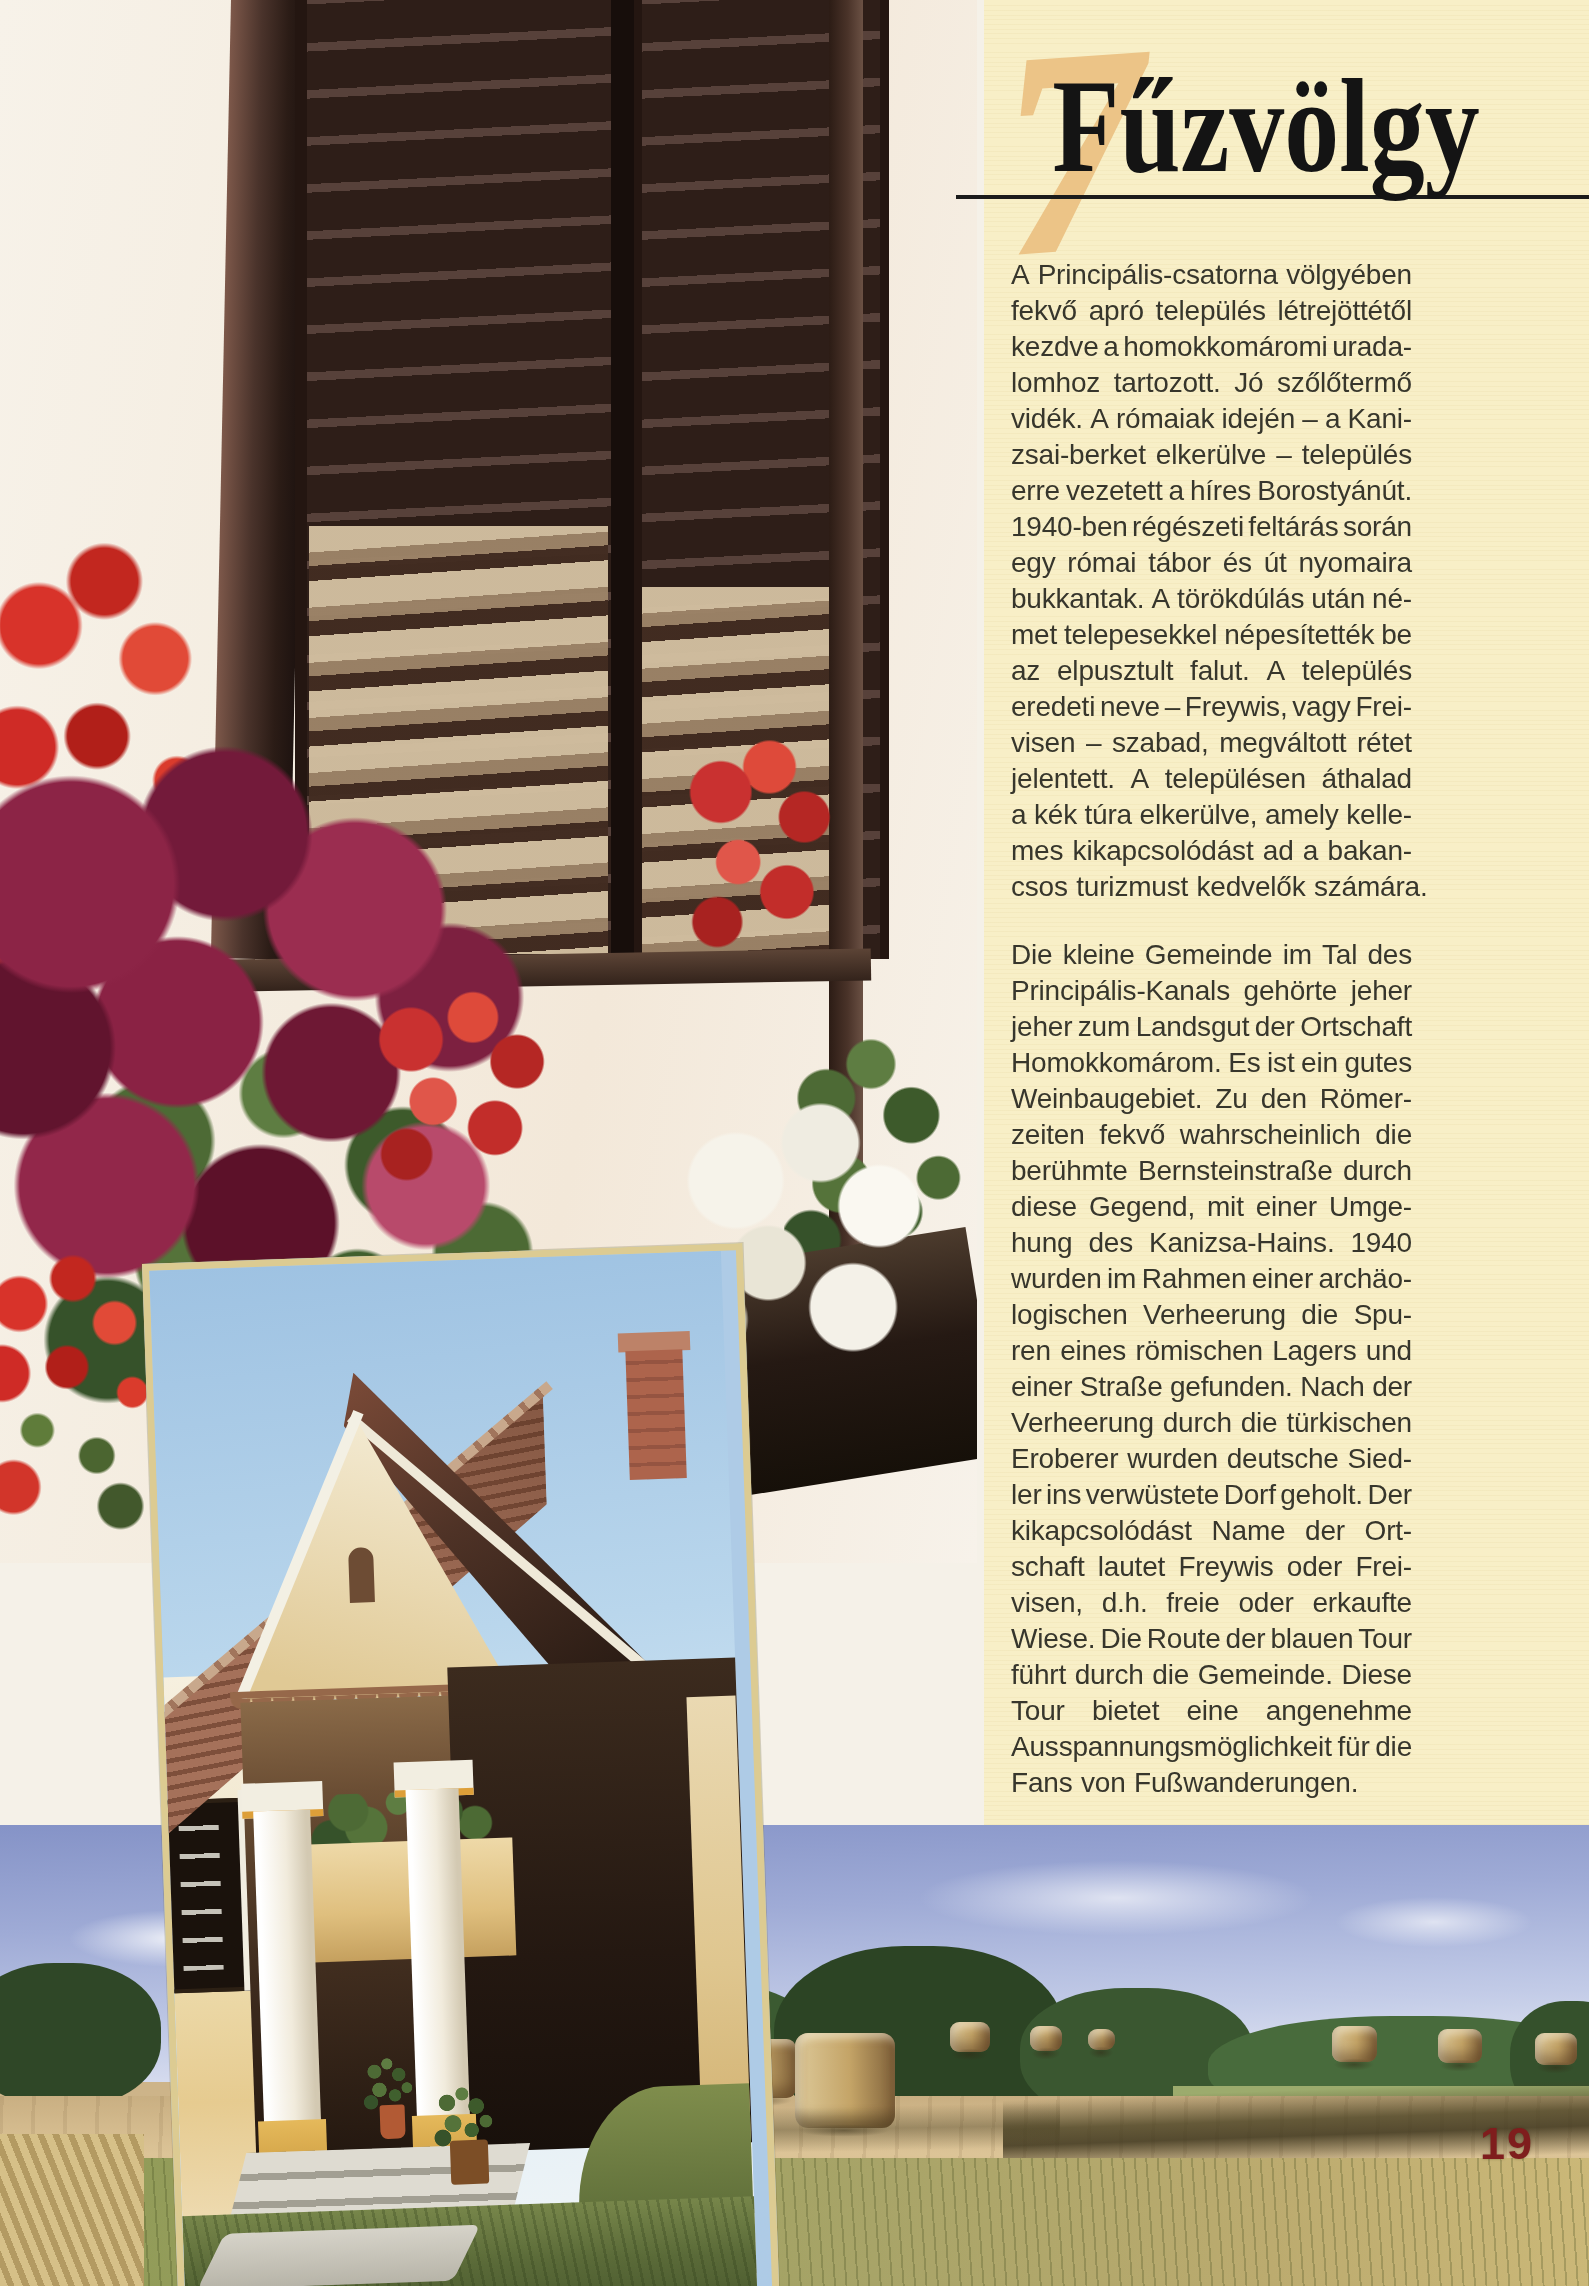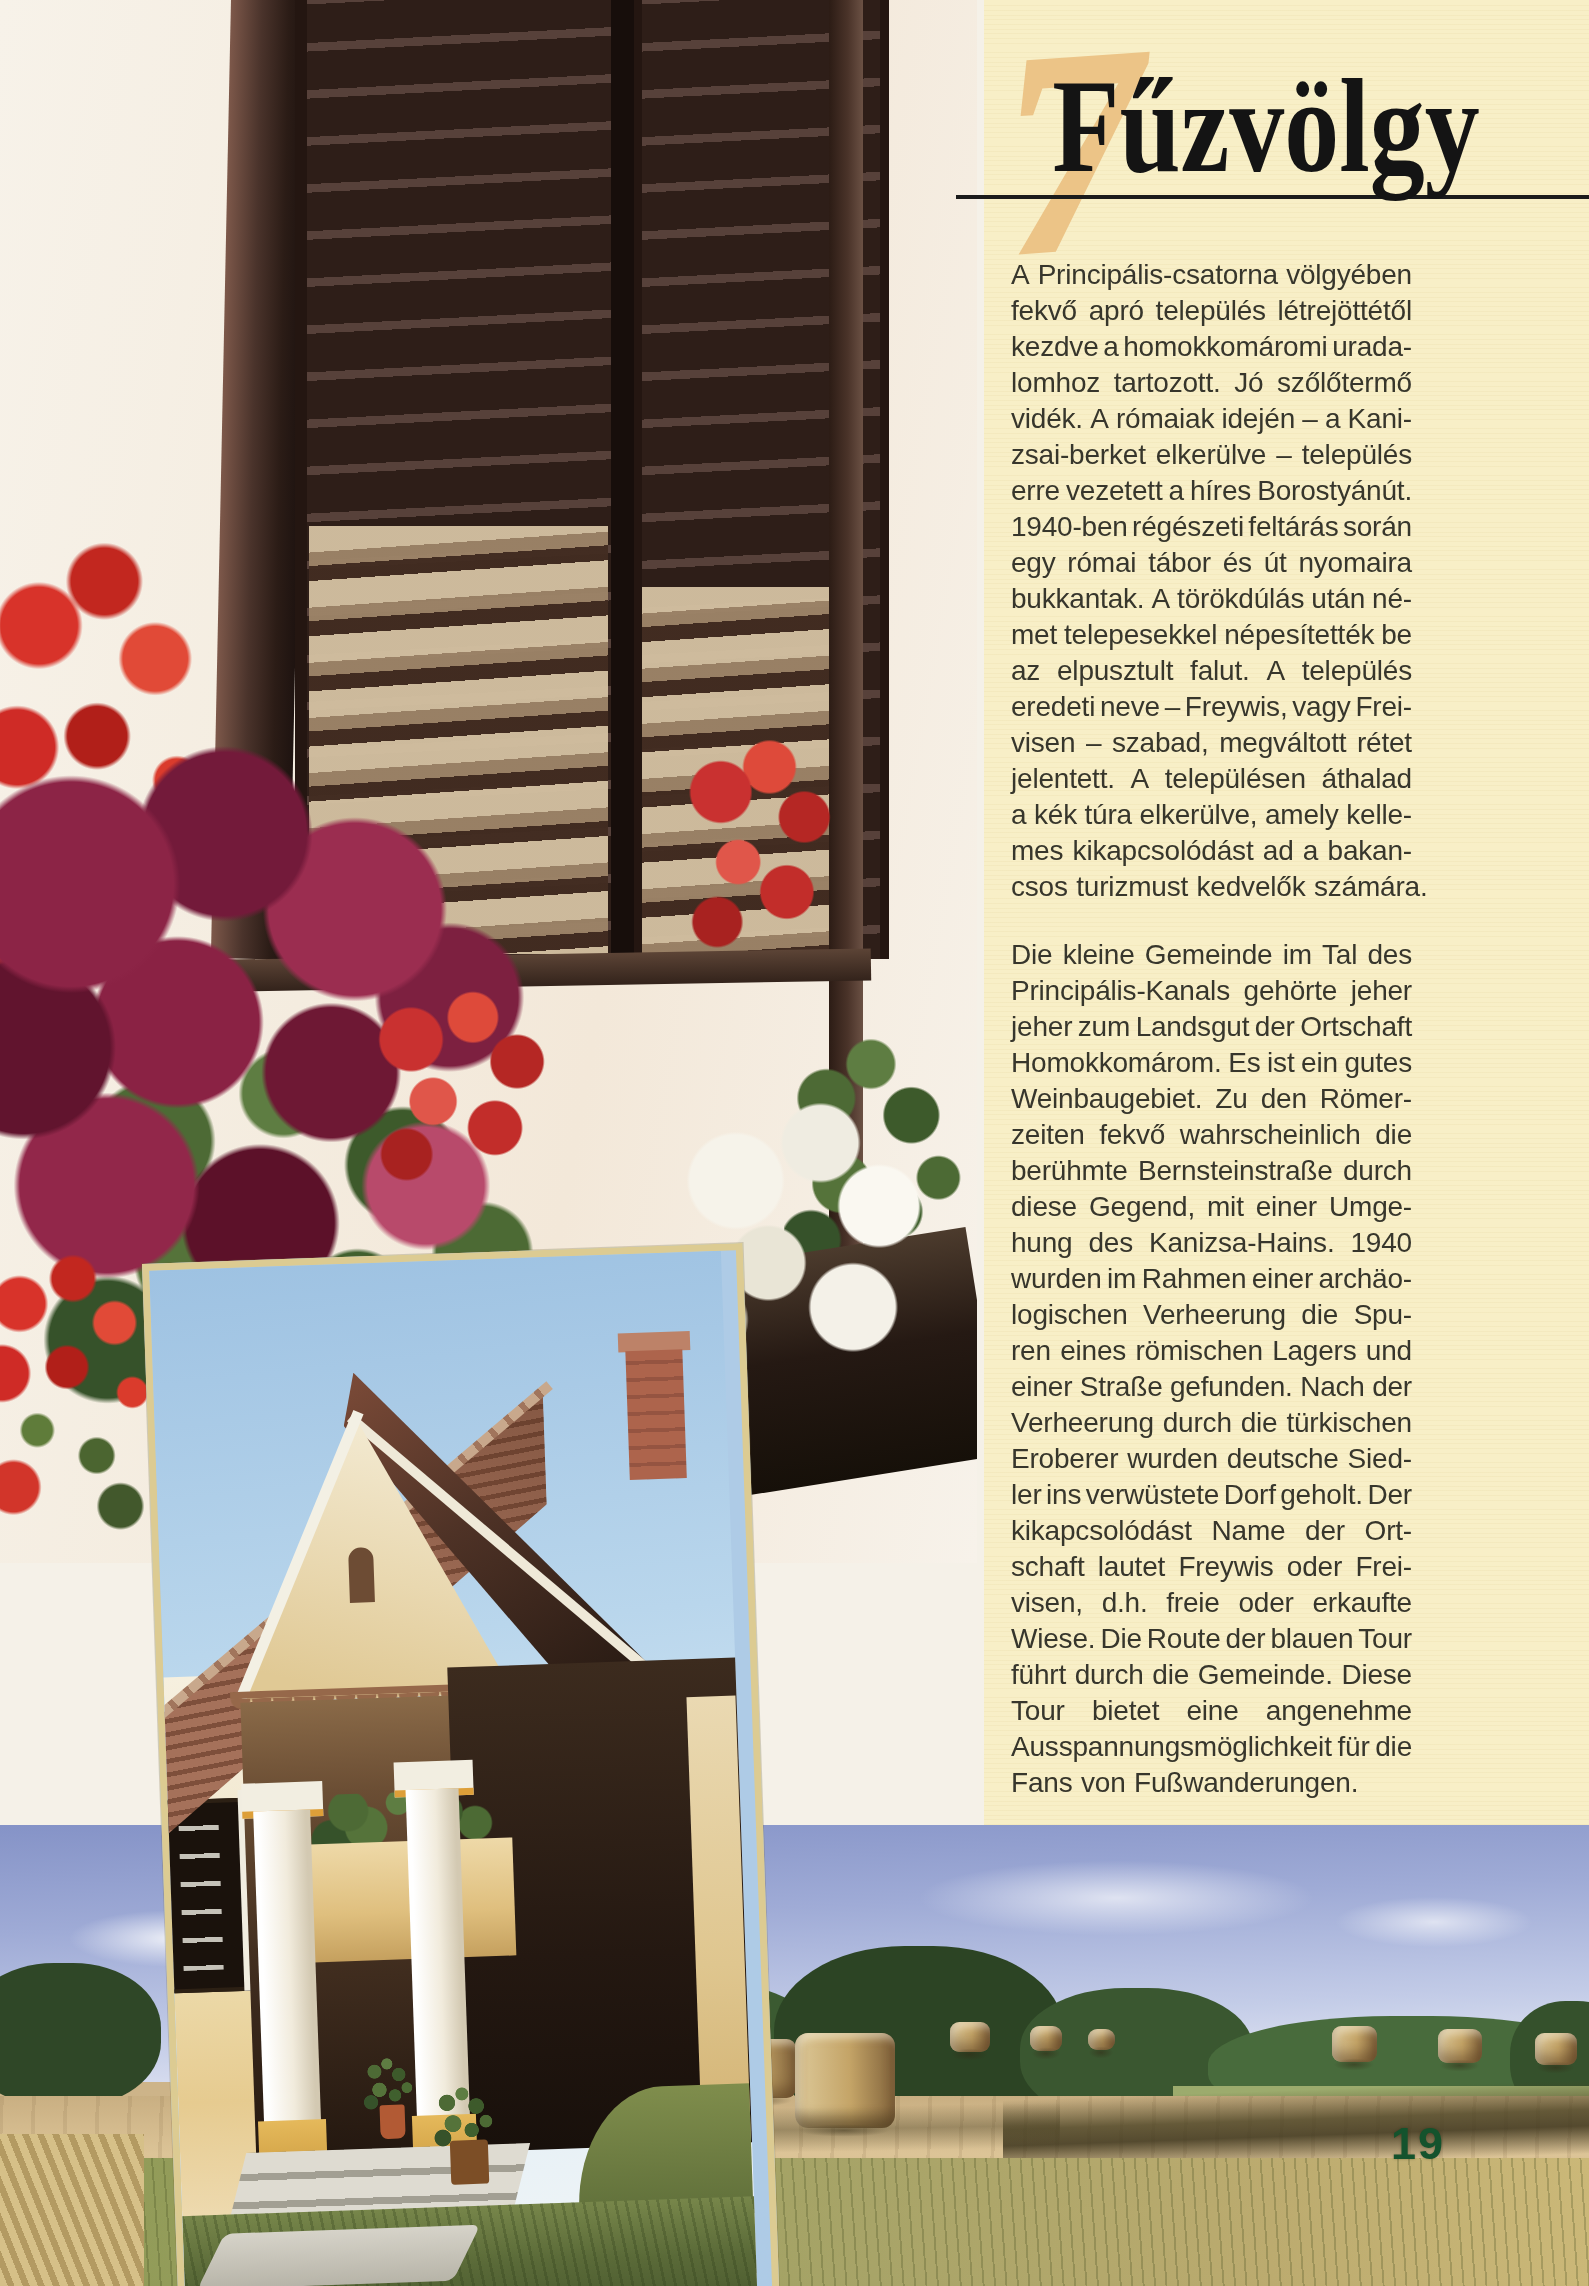--- a/index.html
+++ b/index.html
@@ -143,21 +143,21 @@
   .pf-b8{left:1535px;top:208px;width:42px;height:32px;}
   .pf-shadow{left:1003px;top:265px;width:587px;height:74px;transform:skewY(-2deg);
     background:linear-gradient(180deg,rgba(70,62,34,0) 0%,rgba(74,66,36,.8) 40%,rgba(62,54,30,.85) 62%,rgba(90,80,45,0) 100%);}
   .pf-shadow2{left:568px;top:282px;width:492px;height:45px;transform:skewY(-1deg);opacity:.5;
     background:linear-gradient(180deg,rgba(70,62,34,0) 0%,rgba(70,62,34,.8) 50%,rgba(90,80,45,0) 100%);}
   .pf-grass{left:0;top:333px;width:1590px;height:129px;
     background:repeating-linear-gradient(86deg,rgba(60,70,25,.25) 0 1.9px,rgba(0,0,0,0) 1.9px 11.4px),
     linear-gradient(90deg,#8f9a57 0%,#9aa05e 30%,#a8a468 55%,#bcab6f 80%,#cbb878 100%);}
   .pf-straw{left:0;top:309px;width:144px;height:153px;
     background:repeating-linear-gradient(68deg,#d6c088 0 7.6px,#b39a62 7.6px 14px);}
-  .pagenum{left:1391px;top:2118px;font-size:45px;font-weight:700;color:#14532d;
+  .pagenum{left:1480px;top:2118px;font-size:45px;font-weight:700;color:#7f1d1d;
     letter-spacing:1.9px;text-shadow:0 0 2.8px rgba(40,30,10,.35);}
 
   
   .ph-house{left:142px;top:1264px;width:587px;height:1088px;border:7.6px solid #dccb92;
     transform:rotate(-2deg);transform-origin:top left;overflow:hidden;background:#aecbe6;
     box-shadow:0 0 0 0.9px rgba(120,100,50,.25);}
   .hh-sky{left:0;top:0;width:572px;height:1073px;
     background:linear-gradient(176deg,#9ec2e2 0%,#b9d6ec 35%,#dcebf6 65%,#eef4f6 90%,#f4f6f2 100%);}
   .hh-wallL{left:0;top:407px;width:151px;height:568px;
     background:linear-gradient(180deg,#f6f0df 0%,#f2e8cf 30%,#ecd9a8 55%,#e6cb90 75%,#efddb6 100%);}

